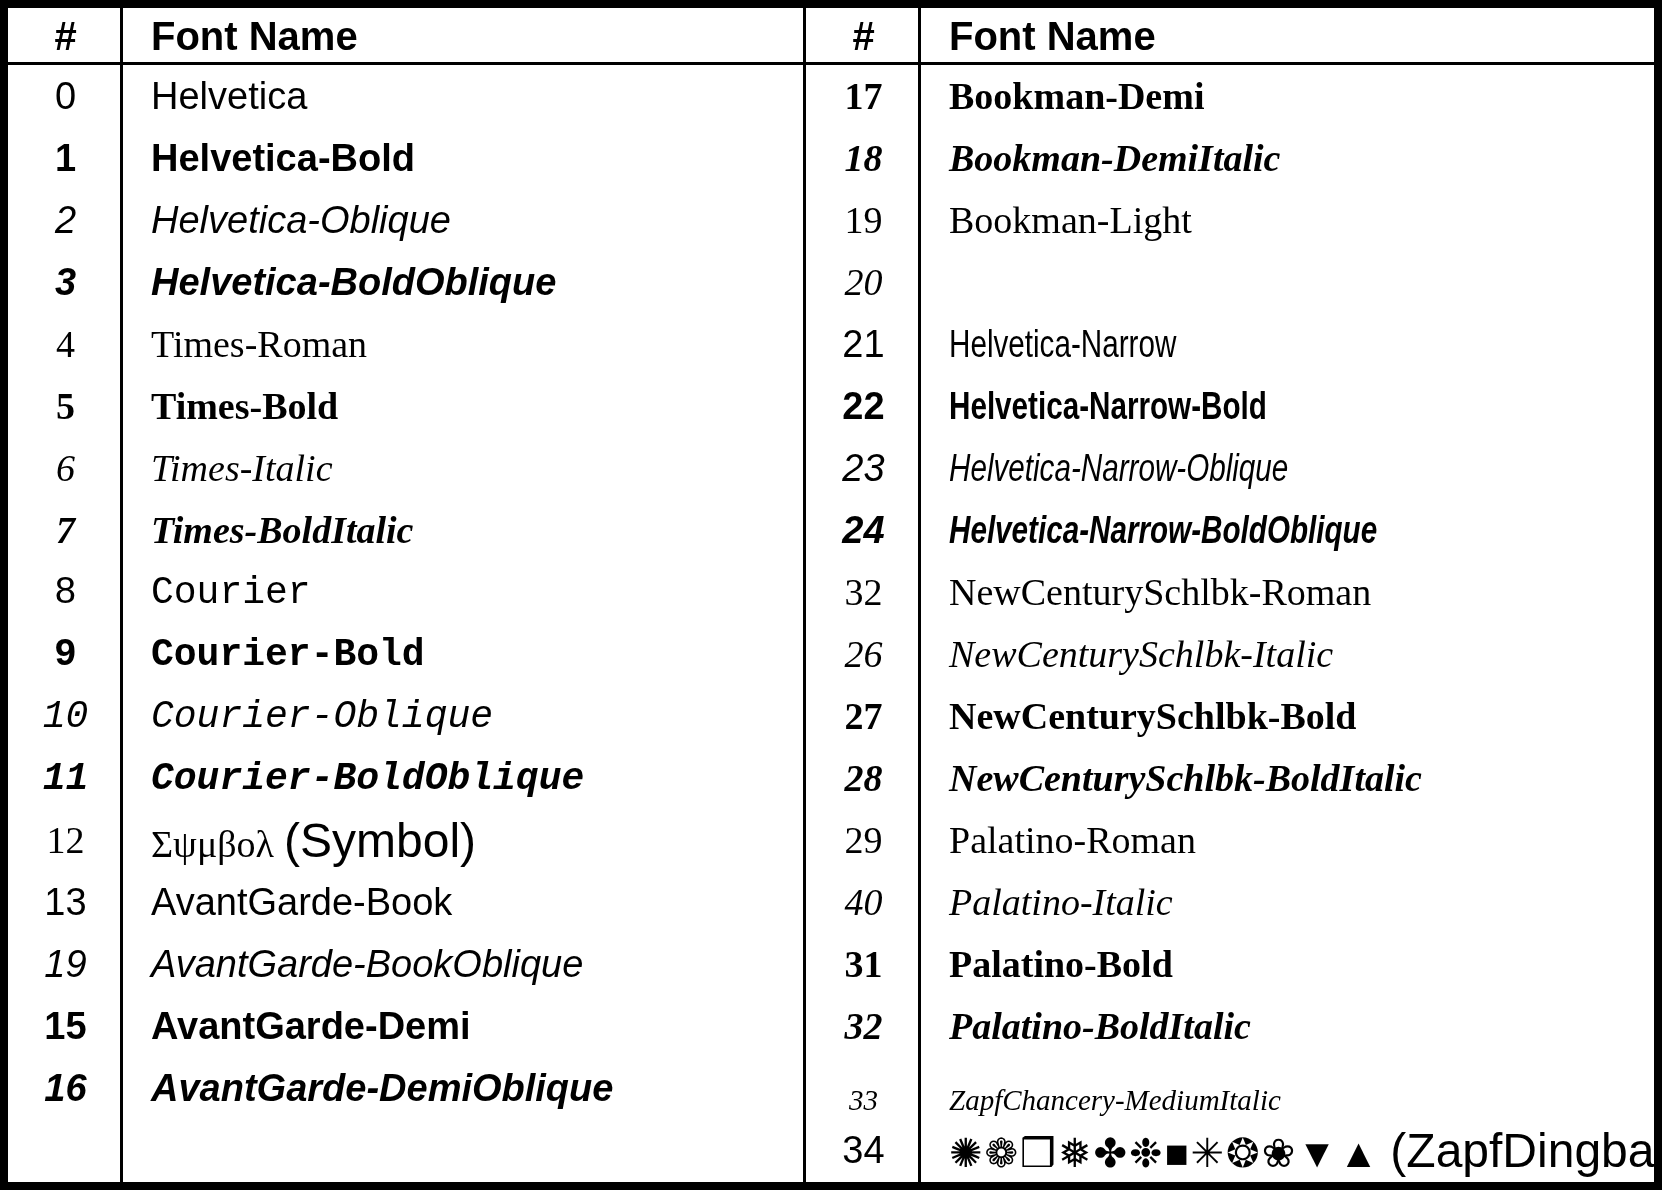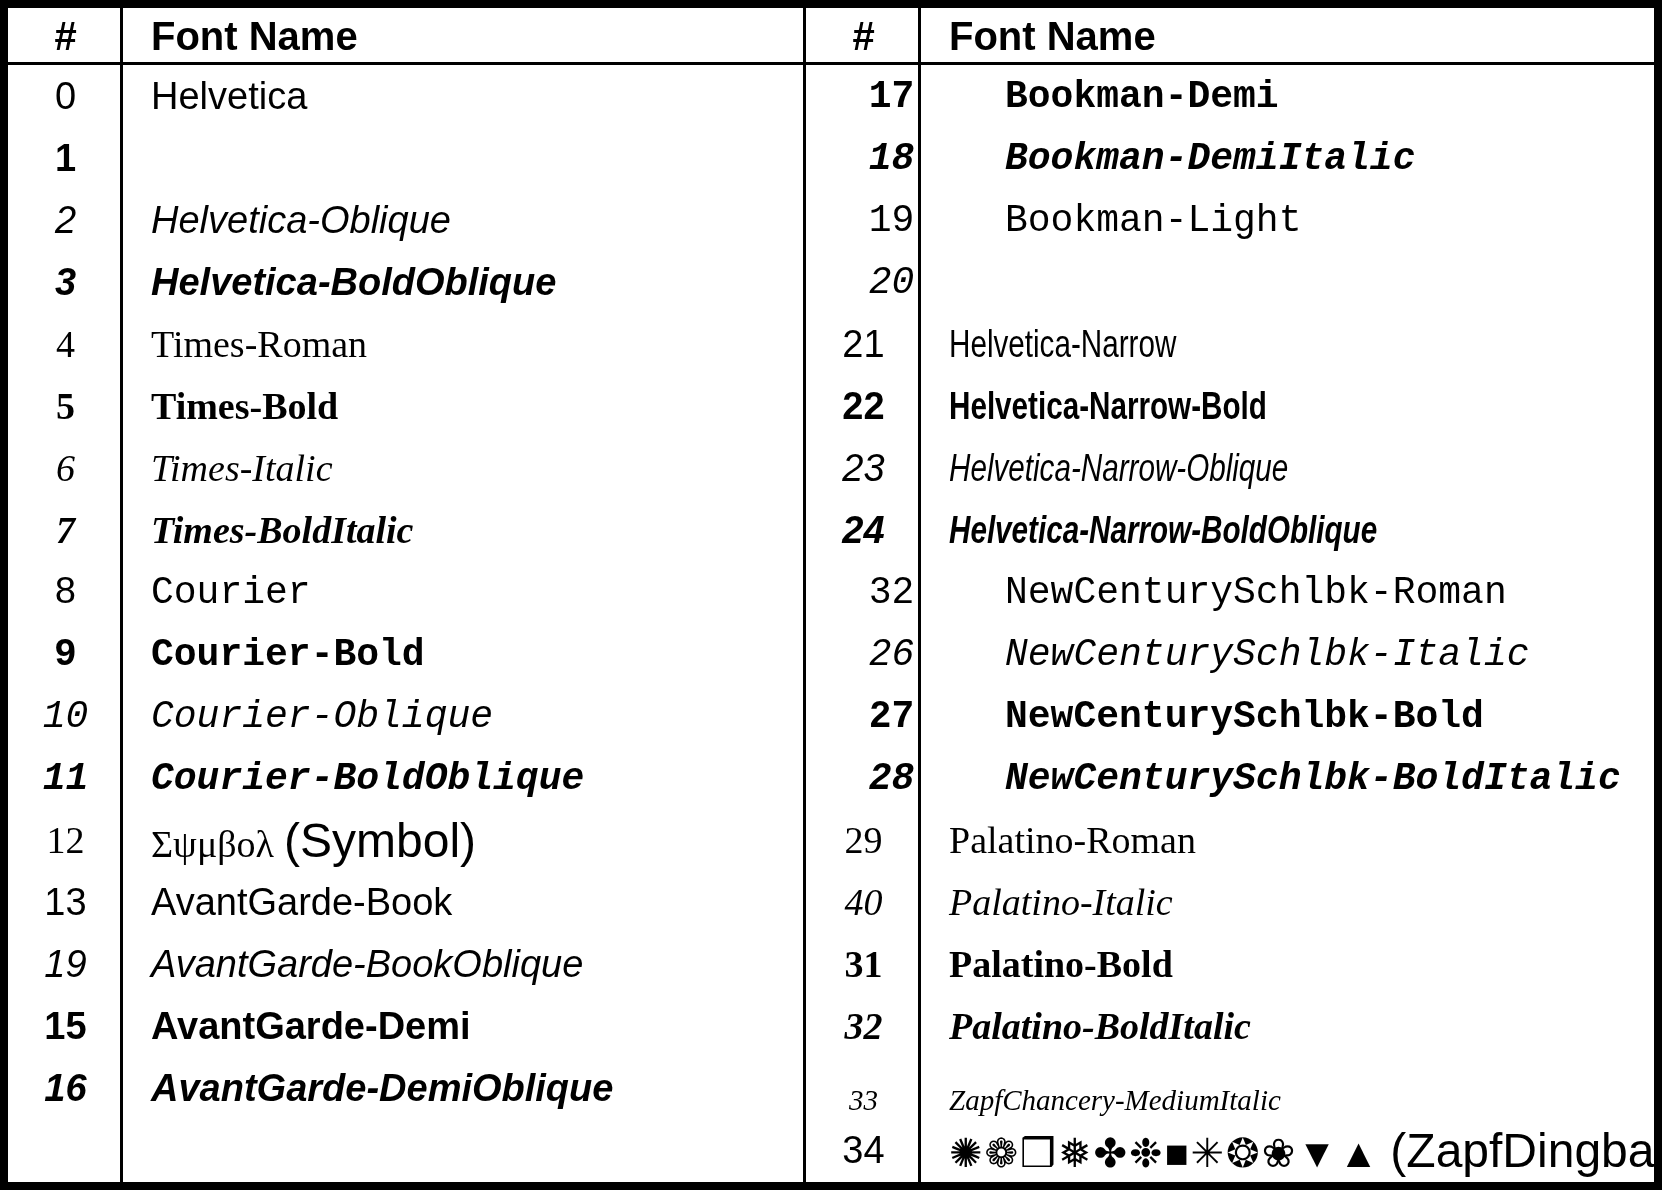--- a/index.html
+++ b/index.html
@@ -21,21 +21,21 @@
   .hline{position:absolute;top:54px;left:0;right:0;height:3px;background:#000;}
   .hdr{height:57px;display:flex;align-items:center;font-weight:bold;font-size:40px;}
   .numcol{flex:0 0 115px;text-align:center;}
   .namecol{flex:1 1 auto;padding-left:28px;white-space:nowrap;display:flex;align-items:baseline;}
   .rows{position:relative;}
   .row{height:62px;display:flex;align-items:center;font-size:38px;}
   
   .ff-sans{font-family:"Liberation Sans",sans-serif;}
   .ff-serif{font-family:"Liberation Serif",serif;}
   .ff-mono{font-family:"Liberation Mono",monospace;}
-  .ff-slab{font-family:Liberation Mono, monospace;padding-left:28px;}
+  .ff-slab{font-family:Liberation Serif, serif;}
   .ff-wide{font-family:Liberation Sans, sans-serif;}
   .b{font-weight:bold;}
   .i{font-style:italic;}
   .small{font-size:29px;margin-top:24px;}
   .cond{display:inline-block;transform:scaleX(.78);transform-origin:left center;}
   .ding{font-size:40px;letter-spacing:2px;}
   .suffix{font-family:"Liberation Sans",sans-serif;font-size:48px;font-weight:normal;font-style:normal;margin-left:10px;}
 </style>
 </head>
 <body>
@@ -51,20 +51,23 @@
     </div>
     <div class="rows">
         <div class="row">
           <div class="numcol ff-sans">0</div>
           <div class="namecol">
             <span class="ff-sans">Helvetica</span>
           </div>
         </div>
         <div class="row">
           <div class="numcol ff-sans b">1</div>
+          <div class="namecol">
+            <span class="ff-sans b">Helvetica-Bold</span>
+          </div>
         </div>
         <div class="row">
           <div class="numcol ff-sans i">2</div>
           <div class="namecol">
             <span class="ff-sans i">Helvetica-Oblique</span>
           </div>
         </div>
         <div class="row">
           <div class="numcol ff-sans b i">3</div>
           <div class="namecol">

